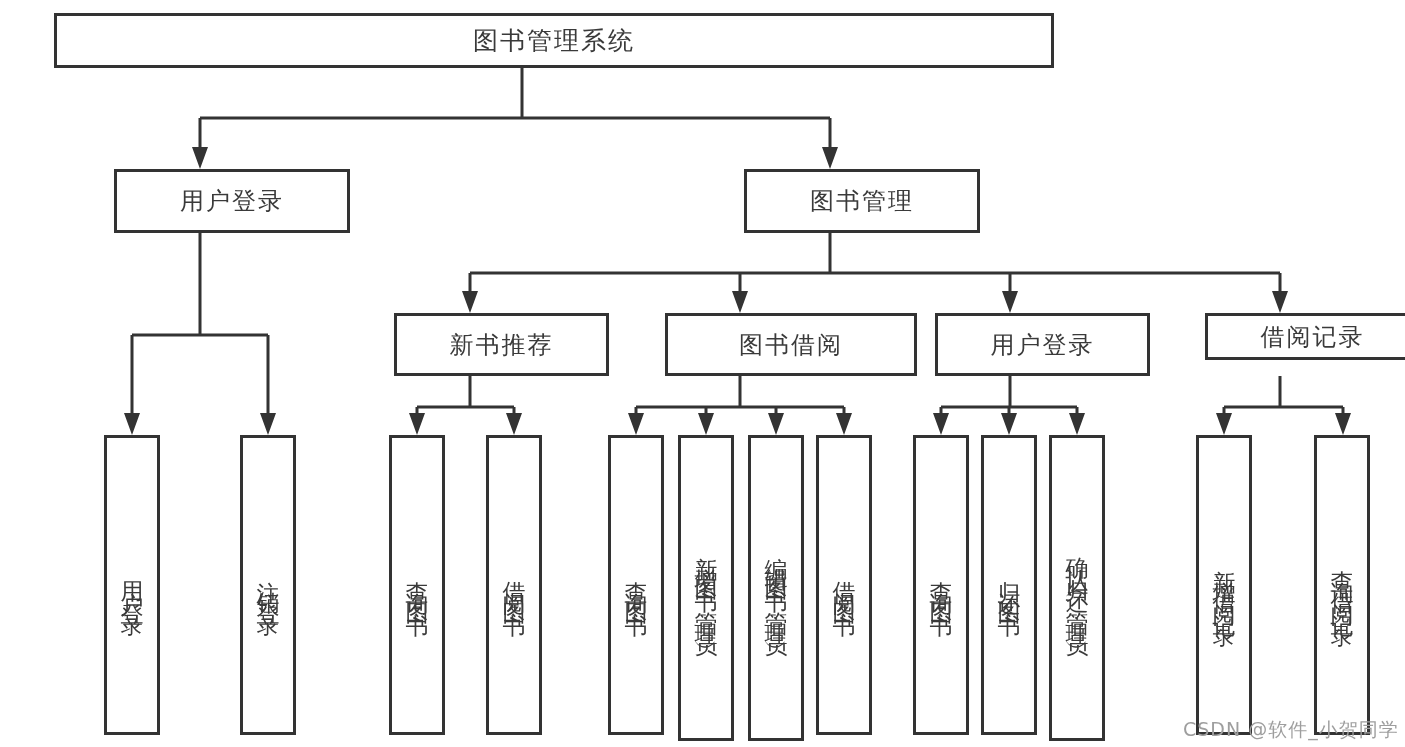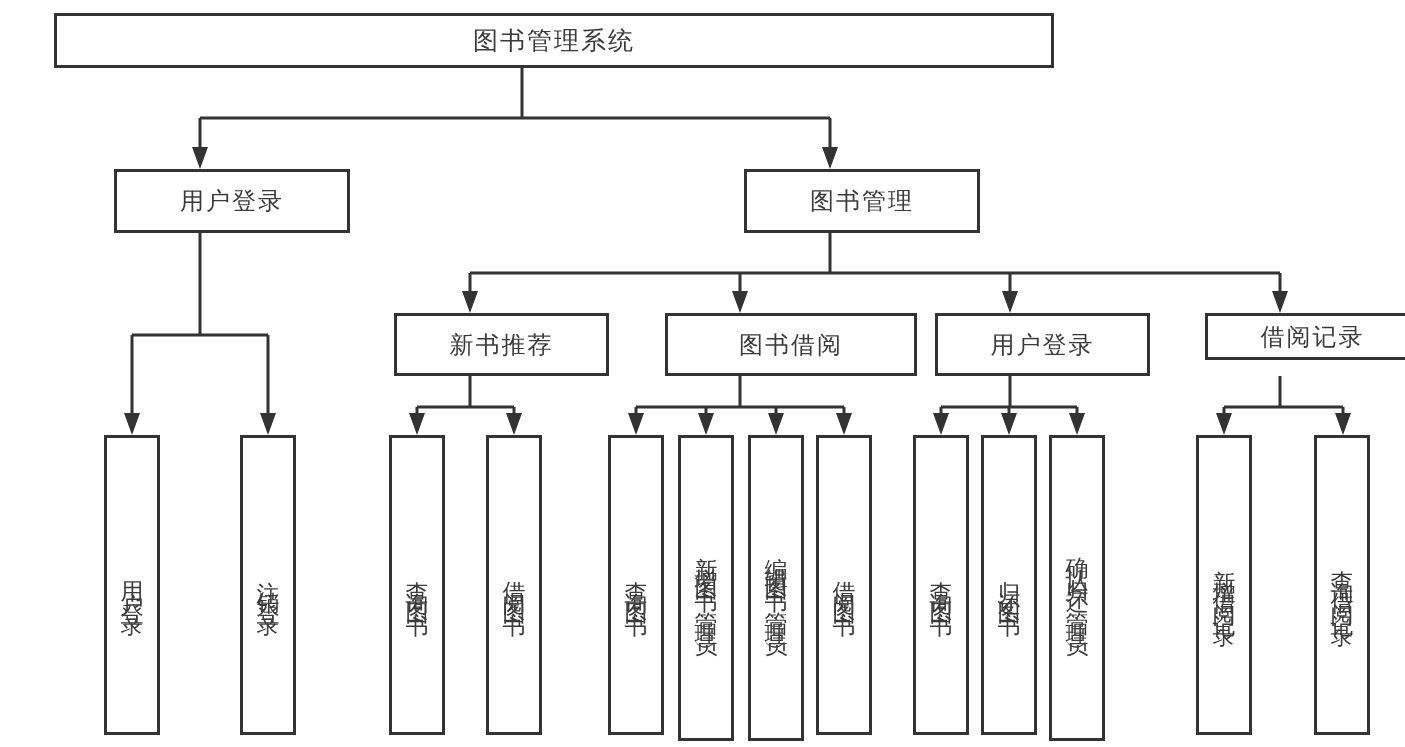--- a/index.html
+++ b/index.html
@@ -87,14 +87,15 @@
   <div class="box v" style="left:748px;top:435px;width:56px;height:306px">编辑图书（管理员）</div>
   <div class="box v" style="left:816px;top:435px;width:56px;height:300px">借阅图书</div>
 
   <div class="box v" style="left:913px;top:435px;width:56px;height:300px">查询图书</div>
   <div class="box v" style="left:981px;top:435px;width:56px;height:300px">归还图书</div>
   <div class="box v" style="left:1049px;top:435px;width:56px;height:306px">确认归还（管理员）</div>
 
   <div class="box v" style="left:1196px;top:435px;width:56px;height:300px">新增借阅记录</div>
   <div class="box v" style="left:1314px;top:435px;width:56px;height:300px">查询借阅记录</div>
 
+  <div class="watermark">CSDN @软件_小贺同学</div>
 
 </div>
 
 </body></html>

